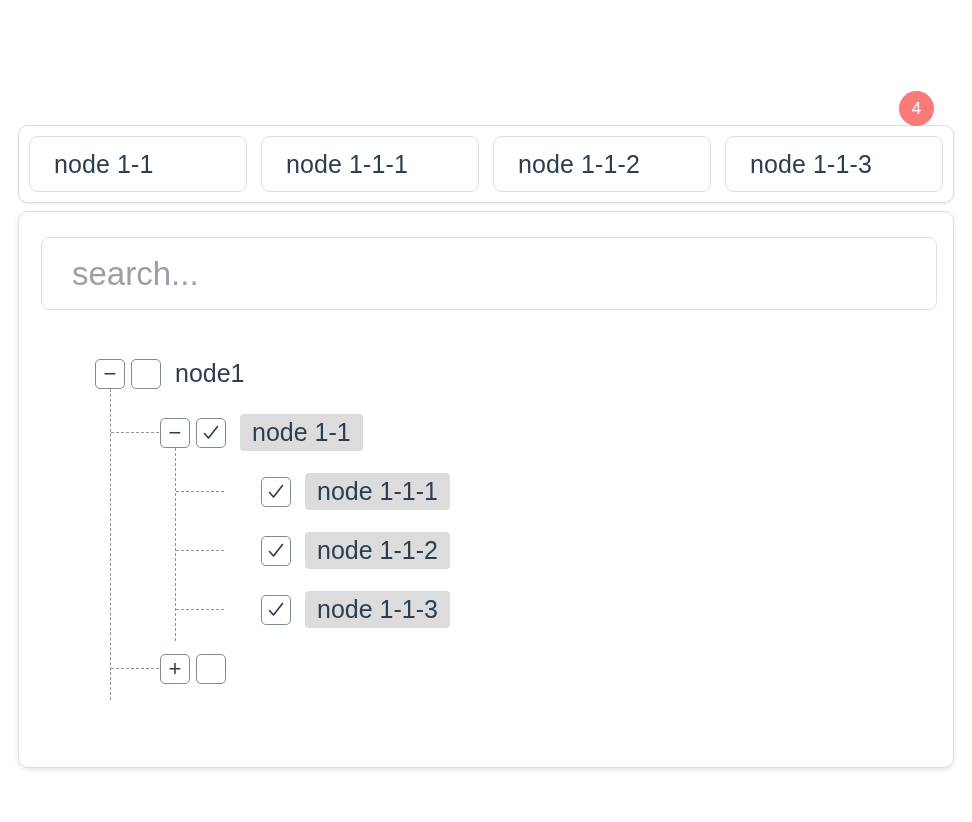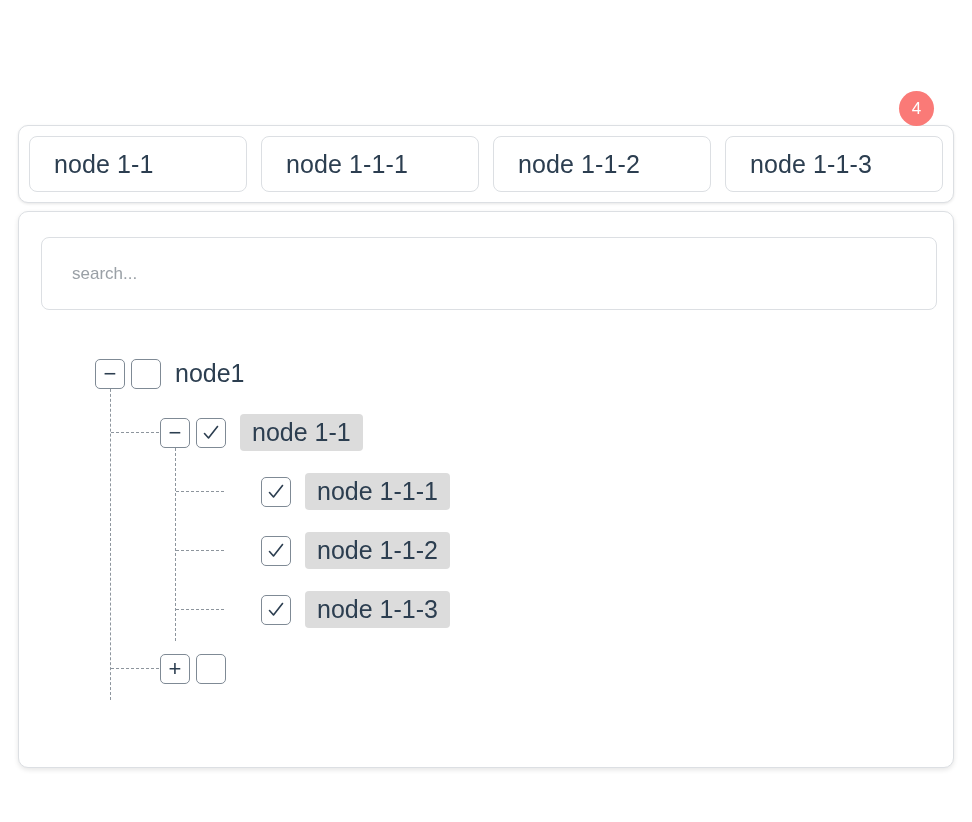--- a/index.html
+++ b/index.html
@@ -85,21 +85,21 @@
     position: absolute;
     left: 22px;
     top: 25px;
     width: 896px;
     height: 73px;
     box-sizing: border-box;
     border: 1px solid #dcdfe3;
     border-radius: 8px;
     background: #ffffff;
     font-family: "Liberation Sans", sans-serif;
-    font-size: 17px;
+    font-size: 33px;
     color: #2c3e50;
     padding: 0 30px;
     outline: none;
   }
   #search-input::placeholder { color: #9aa0a6; opacity: 1; }
 
   
   #tree-root {
     position: absolute;
     left: 0;

